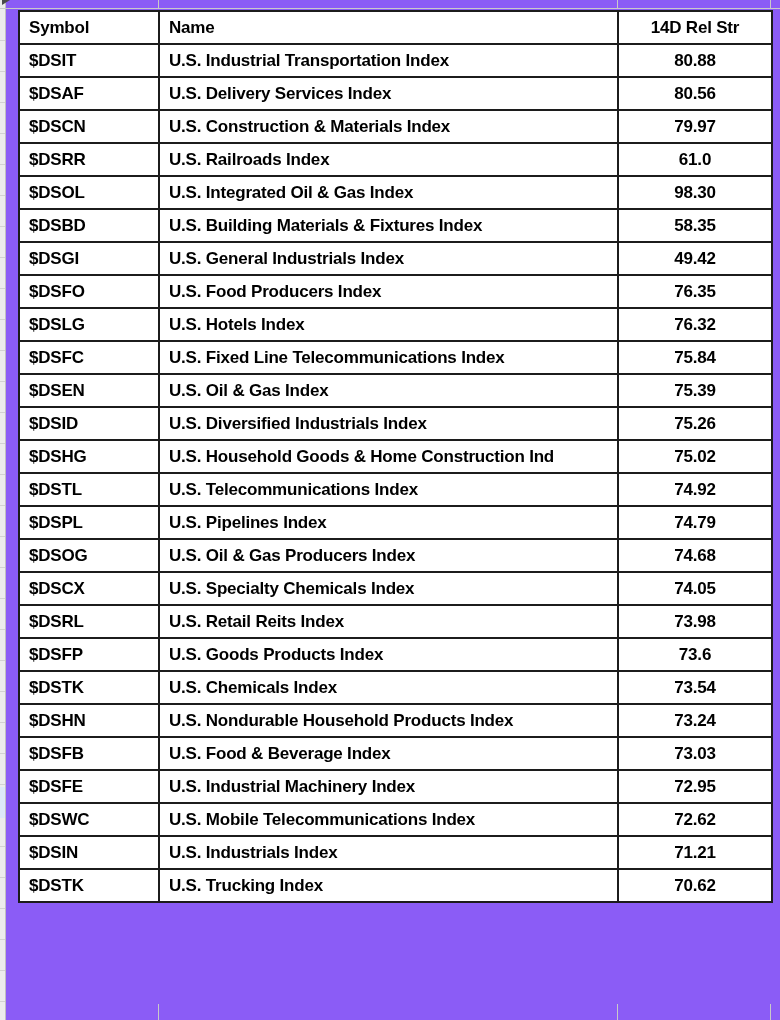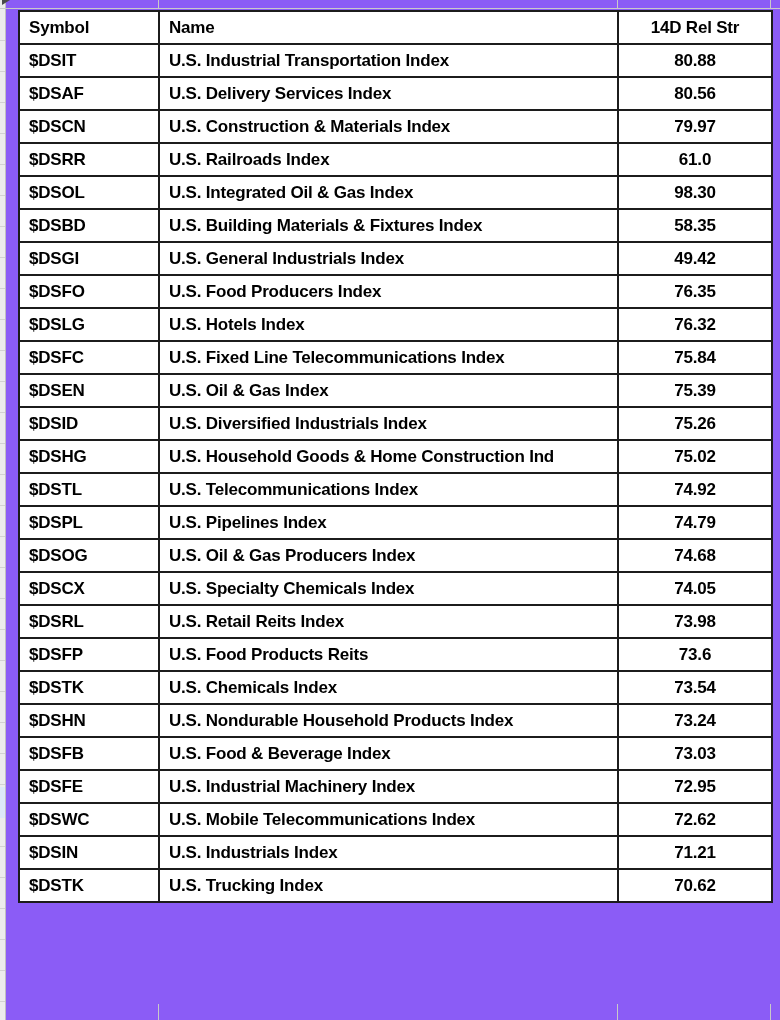--- a/index.html
+++ b/index.html
@@ -178,21 +178,21 @@
       <td>U.S. Specialty Chemicals Index</td>
       <td class="val">74.05</td>
     </tr>
         <tr>
       <td>$DSRL</td>
       <td>U.S. Retail Reits Index</td>
       <td class="val">73.98</td>
     </tr>
         <tr>
       <td>$DSFP</td>
-      <td>U.S. Food Products Reits</td>
+      <td>U.S. Goods Products Index</td>
       <td class="val">73.6</td>
     </tr>
         <tr>
       <td>$DSTK</td>
       <td>U.S. Chemicals Index</td>
       <td class="val">73.54</td>
     </tr>
         <tr>
       <td>$DSHN</td>
       <td>U.S. Nondurable Household Products Index</td>

